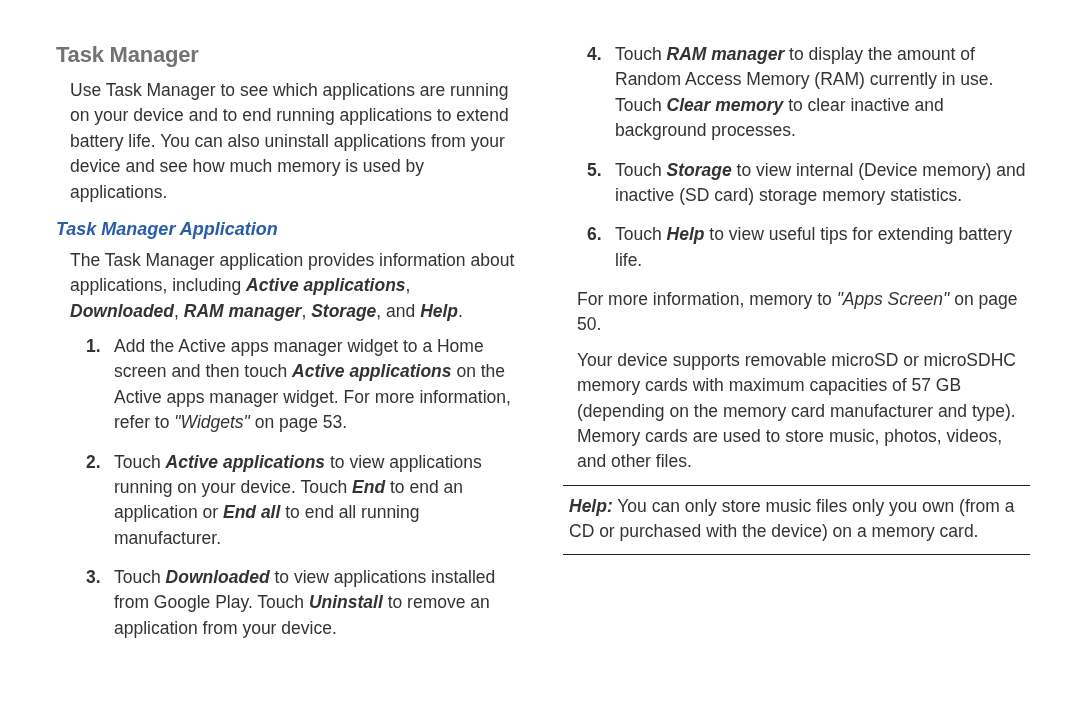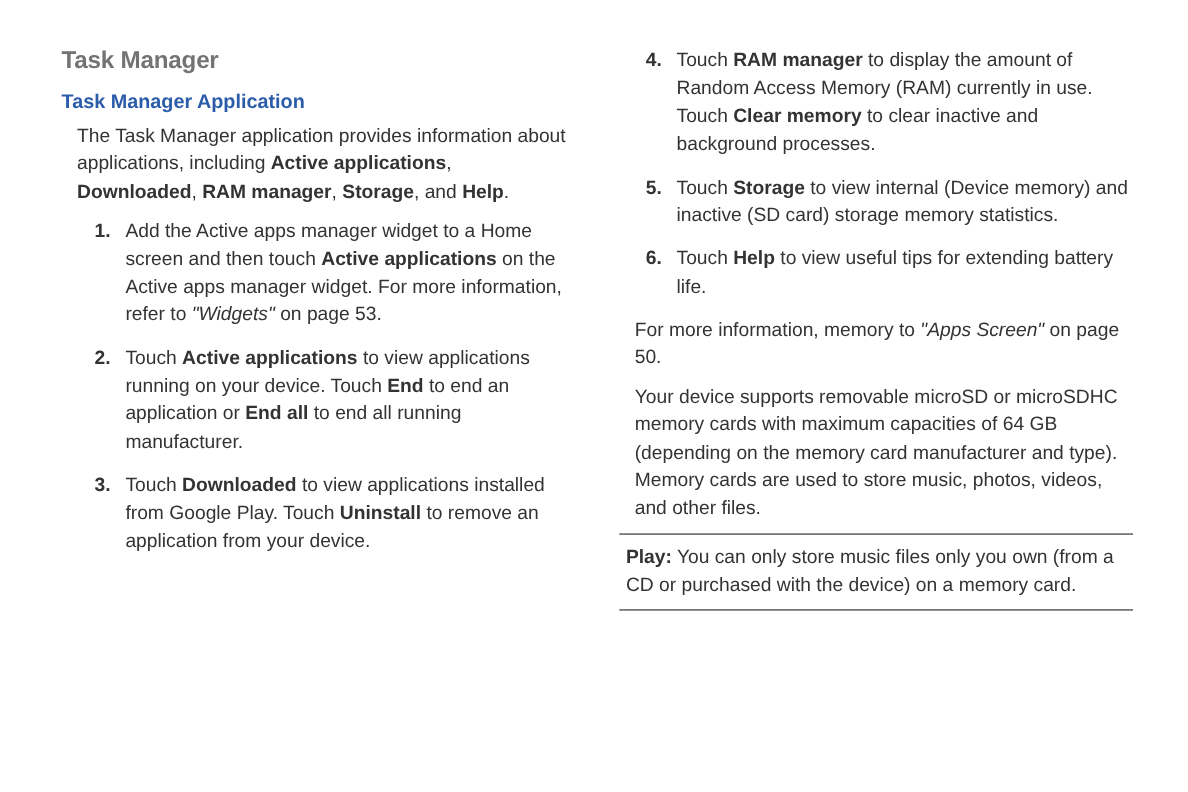--- a/index.html
+++ b/index.html
@@ -26,20 +26,21 @@
     font-weight: 900;
     font-size: 22px;
     color: #737373;
     margin: 0 0 10px 0;
     letter-spacing: -0.2px;
     font-stretch: condensed;
   }
   .h2 {
     font-family: Arial, Helvetica, sans-serif;
     font-weight: 900;
+    font-style: italic;
     font-size: 18px;
     color: #2a5ca9;
     margin: 14px 0 8px 0;
     font-stretch: condensed;
   }
   p {
     margin: 0 0 10px 0;
     font-size: 17.5px;
     line-height: 1.45;
     font-stretch: condensed;
@@ -55,36 +56,37 @@
     line-height: 1.45;
     margin: 0 0 14px 0;
     position: relative;
     padding-left: 28px;
   }
   .num {
     position: absolute;
     left: 0;
     font-weight: 700;
   }
-  .b { font-weight: 700; }
+  .b { font-weight: 700; font-style: italic; }
   .i { font-style: italic; }
   .rule {
     border: 0;
     border-top: 1.5px solid #222;
     margin: 6px 0 8px 0;
   }
 </style>
 </head>
 <body>
 
 <div class="page">
 
   <div class="col">
     <div class="h1">Task Manager</div>
     <div class="indent">
+      <p>Use Task Manager to see which applications are running on your device and to end running applications to extend battery life. You can also uninstall applications from your device and see how much memory is used by applications.</p>
     </div>
     <div class="h2">Task Manager Application</div>
     <div class="indent">
       <p><span>The Task Manager application provides information about applications, including </span><span class="b">Active applications</span><span>, </span><span class="b">Downloaded</span><span>, </span><span class="b">RAM manager</span><span>, </span><span class="b">Storage</span><span>, and </span><span class="b">Help</span><span>.</span></p>
     </div>
 
     <div class="list">
       <div class="li">
         <span class="num">1.</span>
         <span>Add the Active apps manager widget to a Home screen and then touch </span><span class="b">Active applications</span><span> on the Active apps manager widget. For more information, refer to </span><span class="i">"Widgets"</span><span> on page 53.</span>
@@ -113,20 +115,20 @@
       </div>
       <div class="li">
         <span class="num">6.</span>
         <span>Touch </span><span class="b">Help</span><span> to view useful tips for extending battery life.</span>
       </div>
     </div>
     <div class="indent">
       <p><span>For more information, memory to </span><span class="i">"Apps Screen"</span><span> on page 50.</span></p>
     </div>
     <div class="indent">
-      <p>Your device supports removable microSD or microSDHC memory cards with maximum capacities of 64 GB (depending on the memory card manufacturer and type). Memory cards are used to store music, photos, videos, and other files.</p>
+      <p>Your device supports removable microSD or microSDHC memory cards with maximum capacities of 57 GB (depending on the memory card manufacturer and type). Memory cards are used to store music, photos, videos, and other files.</p>
     </div>
     <hr class="rule">
-    <p style="padding-left:6px; padding-right:4px;"><span class="b">Play:</span><span> You can only store music files only you own (from a CD or purchased with the device) on a memory card.</span></p>
+    <p style="padding-left:6px; padding-right:4px;"><span class="b">Help:</span><span> You can only store music files only you own (from a CD or purchased with the device) on a memory card.</span></p>
     <hr class="rule">
   </div>
 
 </div>
 
 </body></html>

